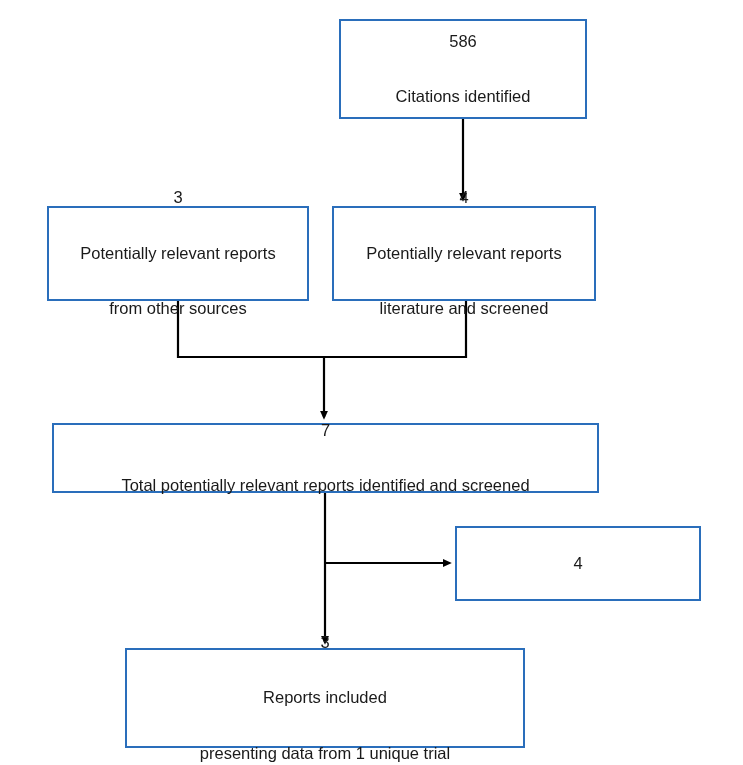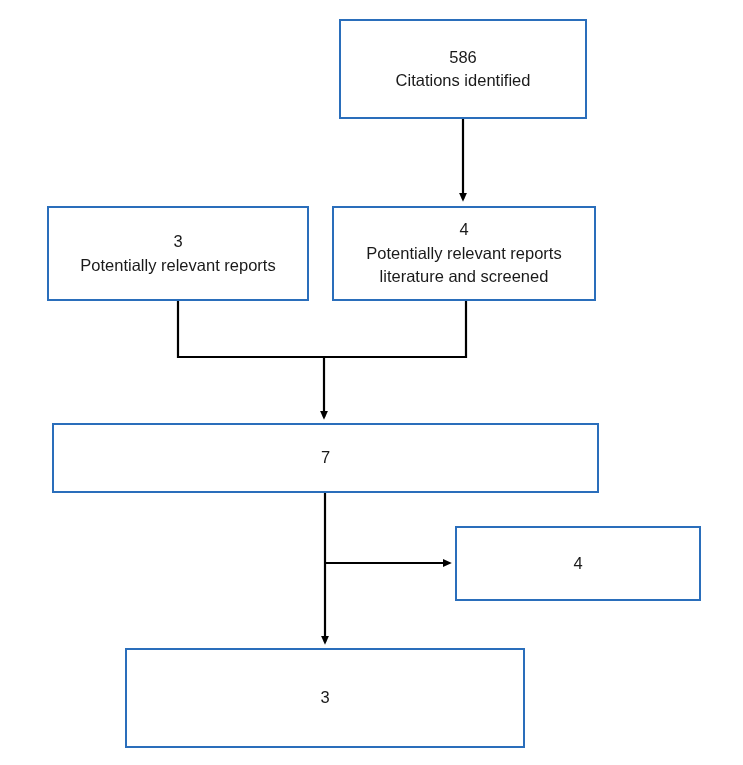--- a/index.html
+++ b/index.html
@@ -42,20 +42,21 @@
     color: #1a1a1a;
     padding: 2px 6px;
   }
   .node-count {
     display: block;
     white-space: nowrap;
   }
   .node-line {
     display: block;
     white-space: nowrap;
+    margin-top: 32px;
   }
 
   
   #node-citations-identified { left: 339px; top: 19px;  width: 248px; height: 100px; }
   #node-other-sources        { left: 47px;  top: 206px; width: 262px; height: 95px;  }
   #node-identified-screened  { left: 332px; top: 206px; width: 264px; height: 95px;  }
   #node-total-screened       { left: 52px;  top: 423px; width: 547px; height: 70px;  }
   #node-reports-excluded     { left: 455px; top: 526px; width: 246px; height: 75px;  }
   #node-reports-included     { left: 125px; top: 648px; width: 400px; height: 100px; }
 </style>
@@ -97,33 +98,37 @@
   </svg>
 
   <div class="node-box" id="node-citations-identified">
     <span class="node-count">586</span>
     <span class="node-line">Citations identified</span>
   </div>
 
   <div class="node-box" id="node-other-sources">
     <span class="node-count">3</span>
     <span class="node-line">Potentially relevant reports</span>
+    <span class="node-line">from other sources</span>
   </div>
 
   <div class="node-box" id="node-identified-screened">
     <span class="node-count">4</span>
     <span class="node-line">Potentially relevant reports</span>
     <span class="node-line">literature and screened</span>
   </div>
 
   <div class="node-box" id="node-total-screened">
     <span class="node-count">7</span>
+    <span class="node-line">Total potentially relevant reports identified and screened</span>
   </div>
 
   <div class="node-box" id="node-reports-excluded">
     <span class="node-count">4</span>
   </div>
 
   <div class="node-box" id="node-reports-included">
     <span class="node-count">3</span>
+    <span class="node-line">Reports included</span>
+    <span class="node-line">presenting data from 1 unique trial</span>
   </div>
 
 </div>
 
 </body></html>

